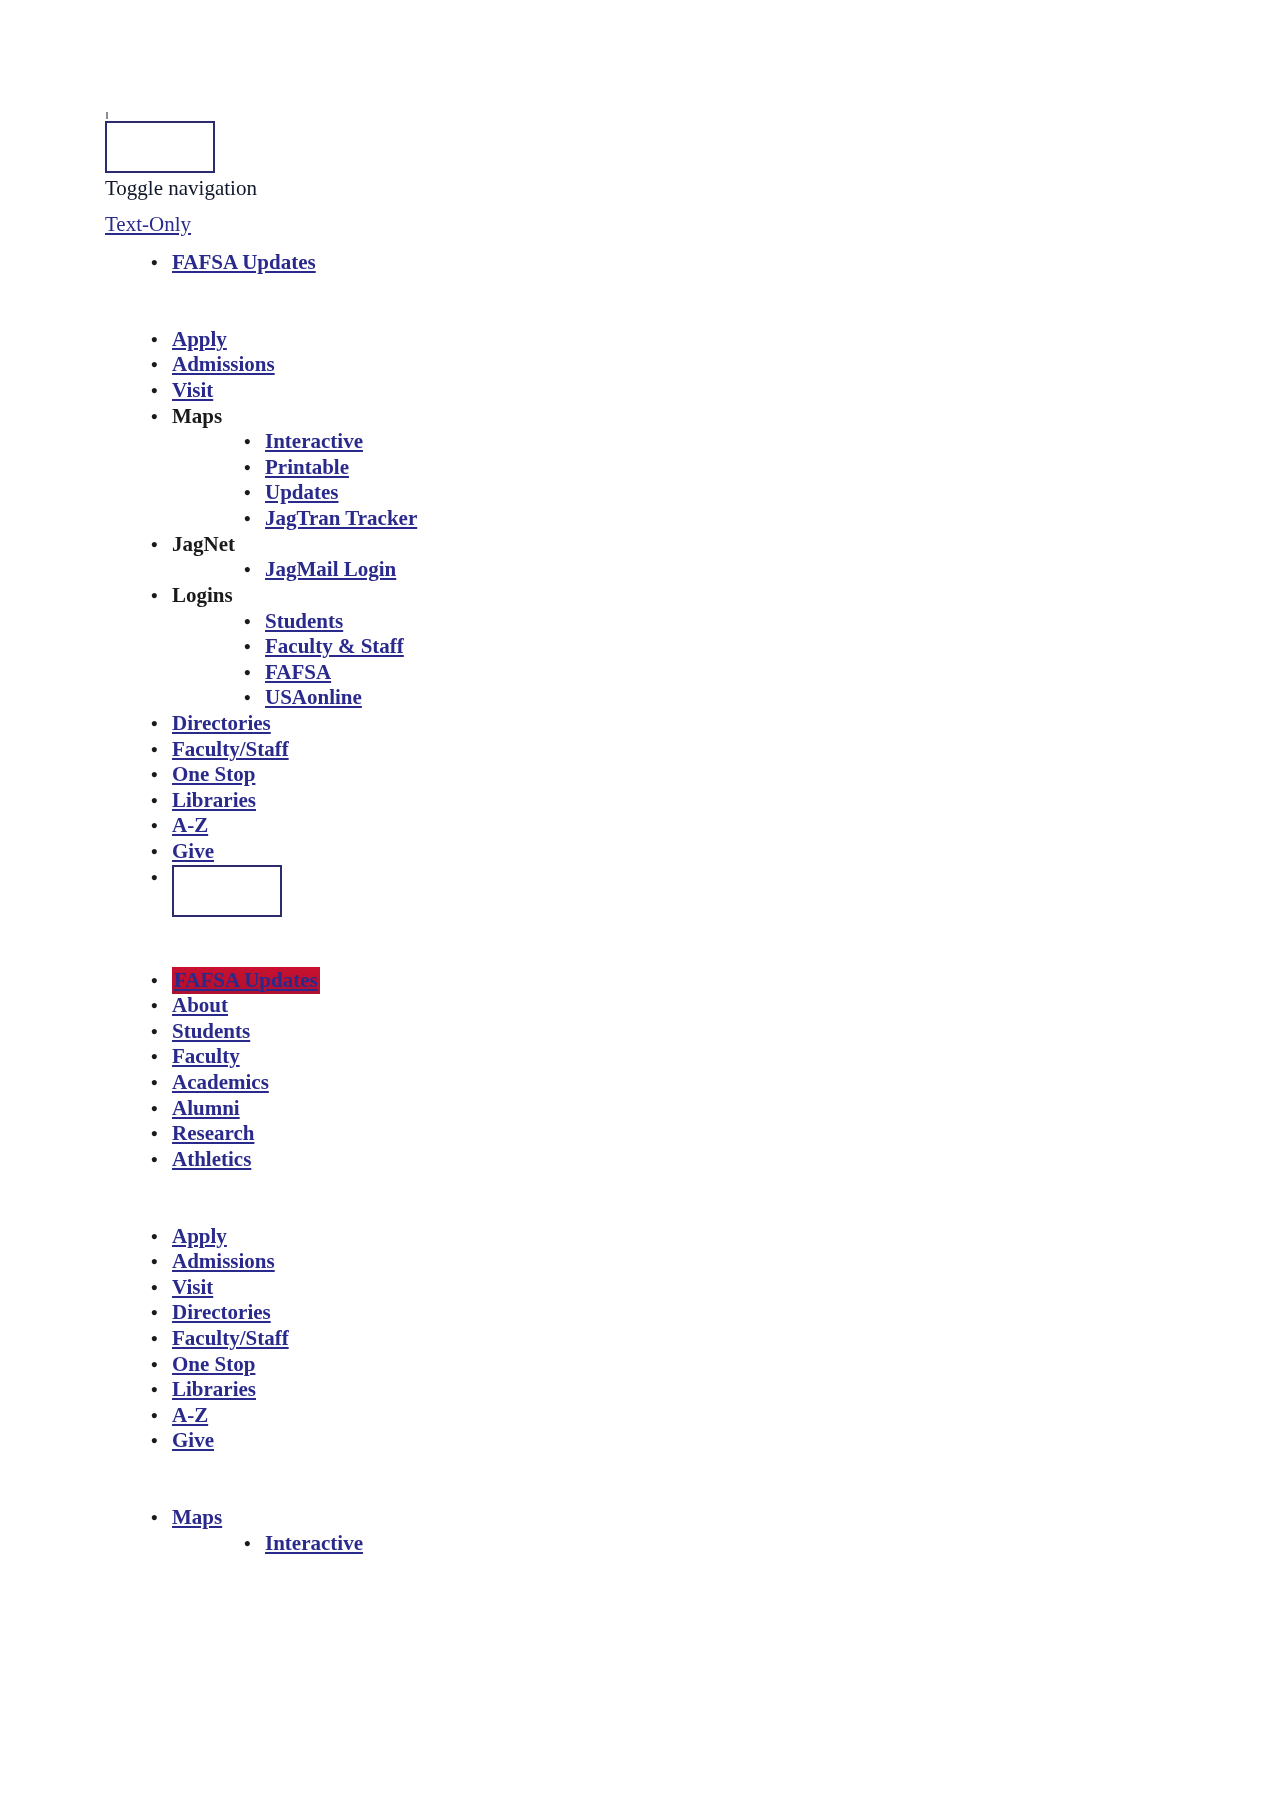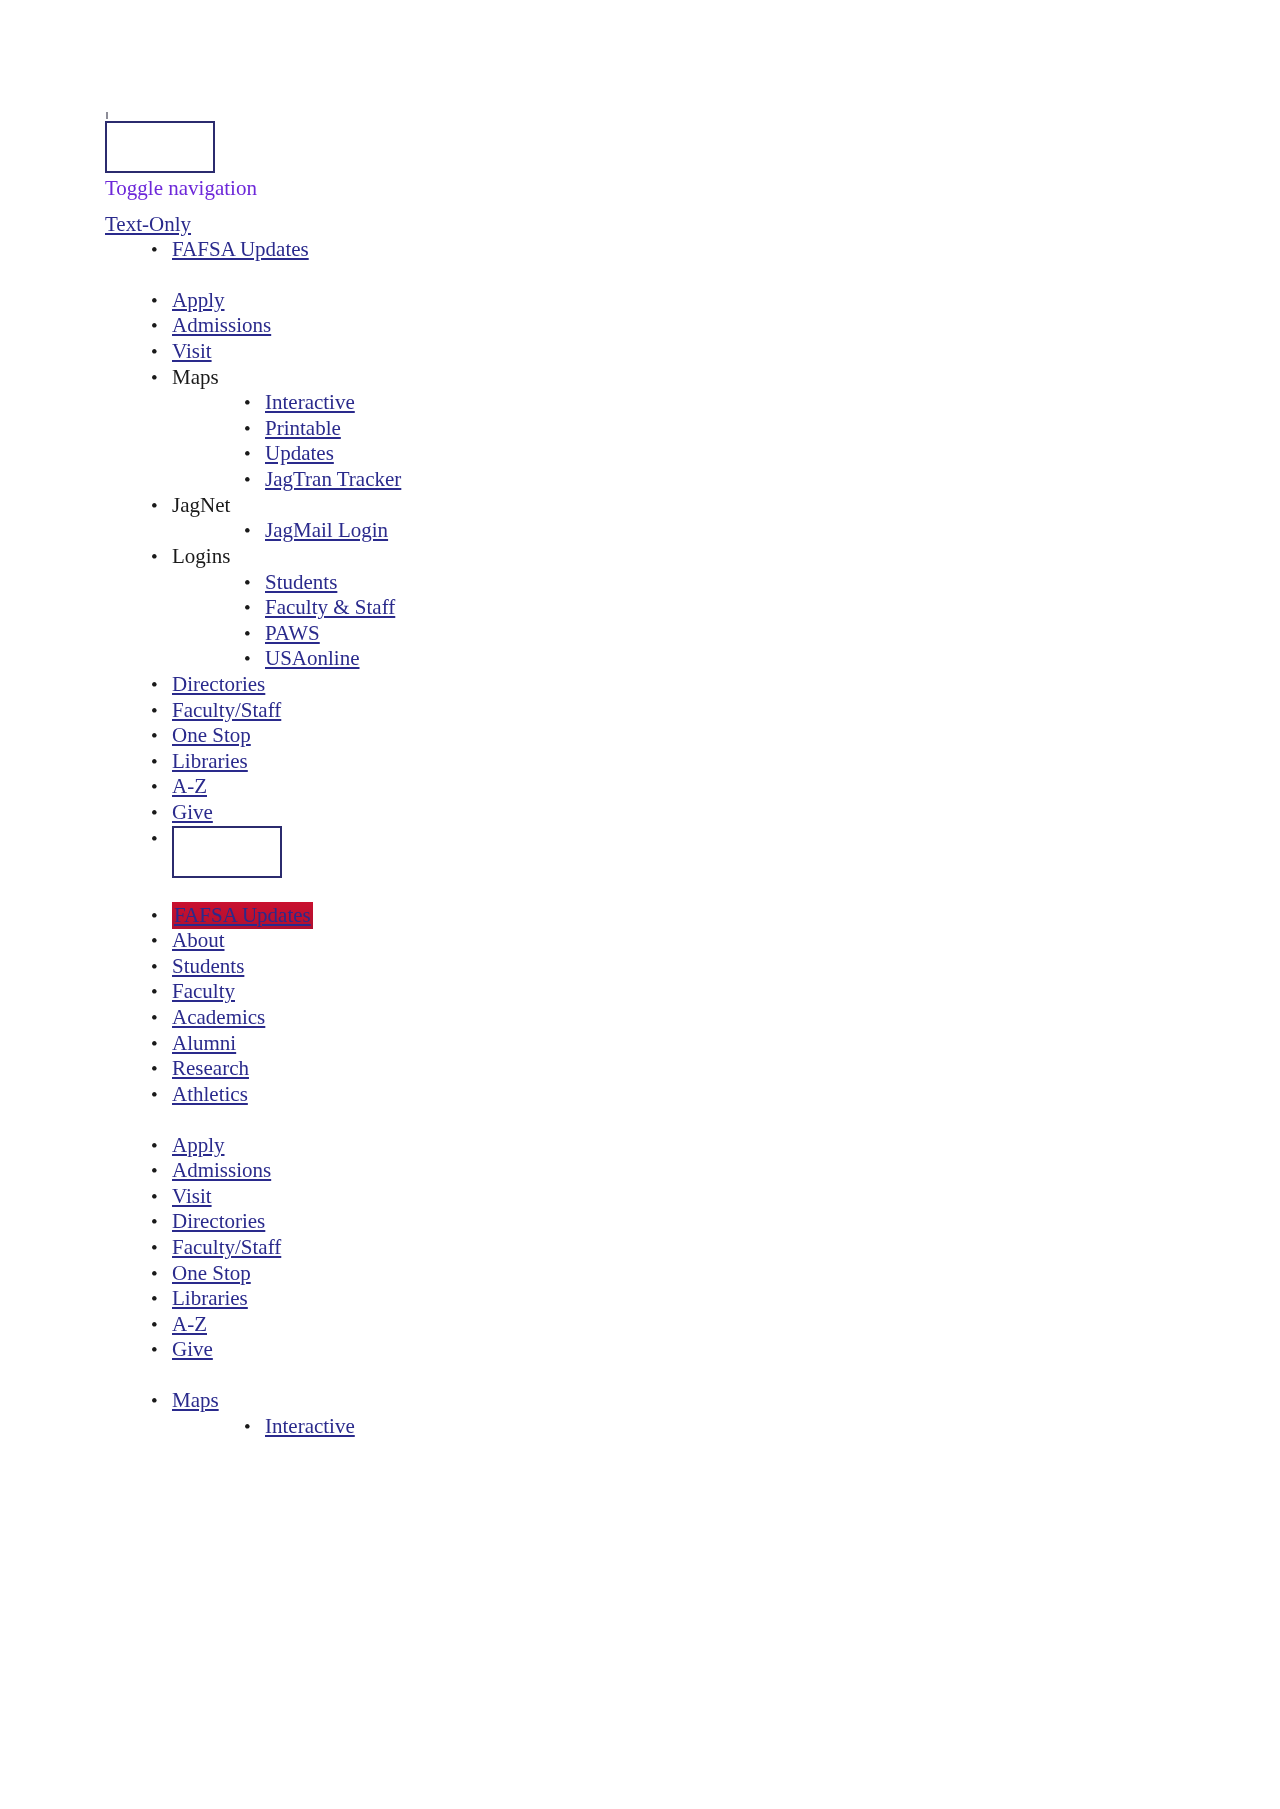--- a/index.html
+++ b/index.html
@@ -48,43 +48,44 @@
   .logo-box {
     width: 110px;
     height: 52px;
   }
   .search-box {
     width: 110px;
     height: 52px;
   }
 
   .plain-line {
-    color: #6d28d9;
+    color: #0f172a;
     margin: 3px 0 0 0;
     white-space: nowrap;
   }
 
   a.link {
     color: #2a2a8c;
     text-decoration: underline;
     text-decoration-color: #2a2a8c;
     white-space: nowrap;
   }
   .toplink {
     margin-top: 10px;
   }
 
   ul {
     list-style: none;
     margin: 0;
     padding: 0;
   }
   ul.nav-list {
-    margin: 0;
+    margin: 13px;
     padding: 0;
+    font-weight: bold;
   }
   ul.nav-list > li,
   ul.sub-list > li {
     position: relative;
     padding-left: 27px;
     margin: 0;
     line-height: 1.22;
     min-height: 25px;
   }
   ul.nav-list > li::before,
@@ -186,21 +187,21 @@
       <li>
         <span class="plain-item">Logins</span>
         <ul class="sub-list">
           <li>
             <a class="link" href="#">Students</a>
           </li>
           <li>
             <a class="link" href="#">Faculty &amp; Staff</a>
           </li>
           <li>
-            <a class="link" href="#">PAWS</a>
+            <a class="link" href="#">FAFSA</a>
           </li>
           <li>
             <a class="link" href="#">USAonline</a>
           </li>
         </ul>
       </li>
       <li>
         <a class="link" href="#">Directories</a>
       </li>
       <li>

